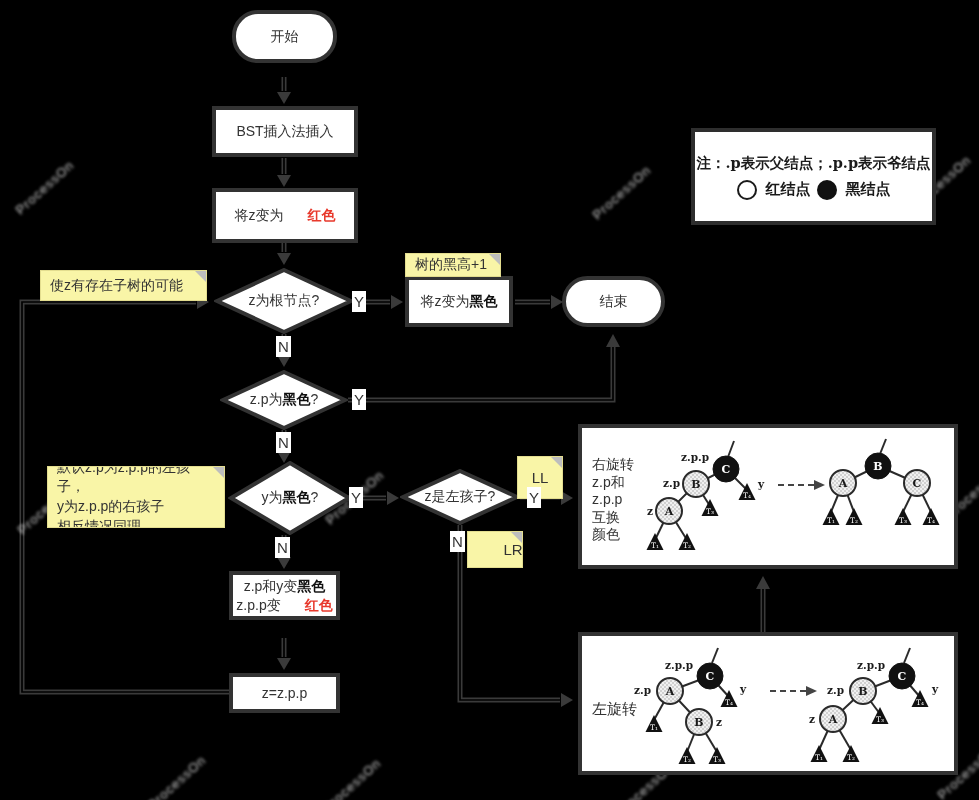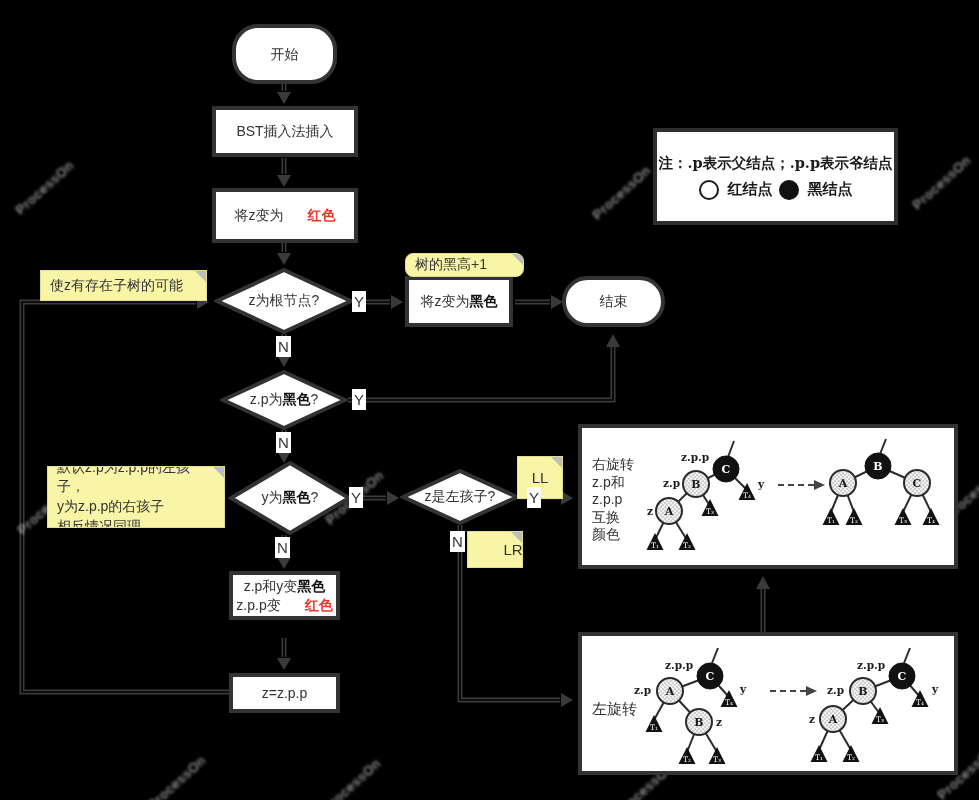--- a/index.html
+++ b/index.html
@@ -20,21 +20,21 @@
   .em{font-weight:bold;color:#111;}
   .red{color:#e8392c;margin-left:24px;}
   .note{position:absolute;z-index:4;background:#f9f5a7;border:1px solid #e3dd8f;box-sizing:border-box;
         font-size:14px;color:#333;display:flex;align-items:center;padding:2px 9px;overflow:hidden;}
   .fold{position:absolute;top:0;right:0;width:0;height:0;
         border-top:11px solid #bdbdbd;border-left:11px solid transparent;}
   .chip{position:absolute;z-index:5;background:#fff;color:#333;font-size:15px;line-height:1.15;
         padding:2px 2px;}
   .panel{position:absolute;z-index:3;background:#fff;border:4px solid #333;box-sizing:border-box;}
   .legend{position:absolute;z-index:3;background:#fff;border:4px solid #2e2e2e;box-sizing:border-box;
-          display:flex;flex-direction:column;align-items:center;justify-content:center;gap:7px;}
+          display:flex;flex-direction:column;align-items:center;justify-content:center;gap:7px;margin-left:38px;}
   .lg-title{font-family:"DejaVu Serif","Liberation Serif",serif;font-weight:bold;font-size:14.5px;
             color:#1a1a1a;white-space:nowrap;}
   .lg-row{display:flex;align-items:center;gap:6px;font-family:"DejaVu Serif","Liberation Serif",serif;
           font-weight:bold;font-size:15px;color:#1a1a1a;}
   .lg-item{display:flex;align-items:center;gap:9px;}
   .lg-circle{width:20px;height:20px;border-radius:50%;box-sizing:border-box;}
   .red-node{background:#fff;border:2.5px solid #1a1a1a;}
   .black-node{background:#111;border:2.5px solid #111;}
   .caption{position:absolute;z-index:4;font-size:14px;color:#333;line-height:1.25;}
   .wm{position:absolute;z-index:2;color:#ebebeb;opacity:.85;filter:blur(1.6px);
@@ -108,21 +108,21 @@
       <polygon class="ah" points="387,491 387,505 399,498"></polygon>
       <polygon class="ah" points="561,491 561,505 573,498"></polygon>
       <polygon class="ah" points="561,693 561,707 573,700"></polygon>
       <polygon class="ah" points="756,589 770,589 763,576"></polygon>
       <polygon class="ah" points="277,557 291,557 284,569"></polygon>
       <polygon class="ah" points="277,658 291,658 284,670"></polygon>
       <polygon class="ah" points="197,295 197,309 209,302"></polygon>
     </g>
   </svg>
 
-  <div class="shape round" style="left:232px;top:24px;width:105px;height:60px;text-align:center;">
+  <div class="shape round" style="left:232px;top:10px;width:105px;height:53px;text-align:center;">
     <span>开始</span>
   </div>
 
   <div class="shape" style="left:212px;top:106px;width:146px;height:51px;">
     <span>BST插入法插入</span>
   </div>
 
   <div class="shape" style="left:212px;top:188px;width:146px;height:55px;">
     <span><span>将z变为</span><span class="em red">红色</span></span>
   </div>
@@ -132,21 +132,21 @@
       <polygon points="70,2 137,33 70,64 3,33" fill="#fff" stroke="#333" stroke-width="4"></polygon>
     </svg>
     <div class="dlabel">z为根节点?</div>
   </div>
 
   <div class="note" style="left:40px;top:270px;width:167px;height:31px;">
     <span>使z有存在子树的可能</span>
     <span class="fold"></span>
   </div>
 
-  <div class="note" style="left:405px;top:253px;width:119px;height:24px;border-radius:8px;">
+  <div class="note" style="left:405px;top:253px;width:96px;height:24px;">
     <span>树的黑高+1</span>
     <span class="fold"></span>
   </div>
 
   <div class="shape" style="left:405px;top:276px;width:108px;height:51px;">
     <span><span>将z变为</span><span class="em">黑色</span></span>
   </div>
 
   <div class="shape round" style="left:562px;top:276px;width:103px;height:51px;">
     <span>结束</span>

